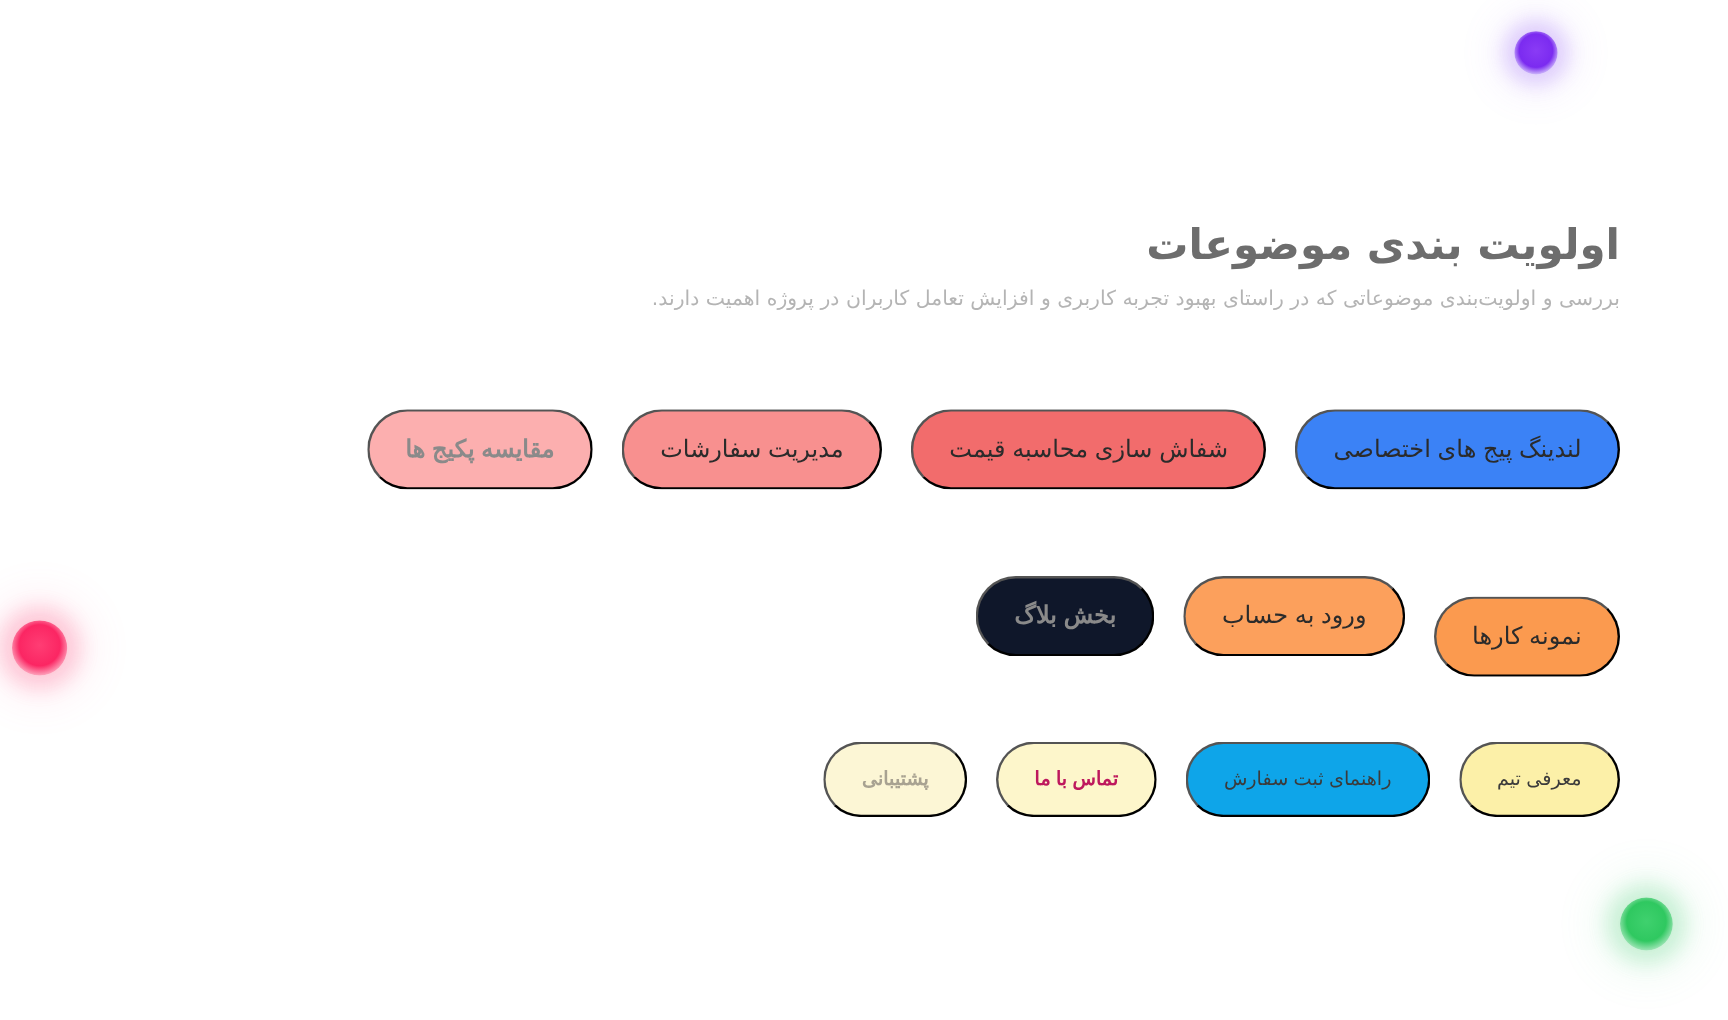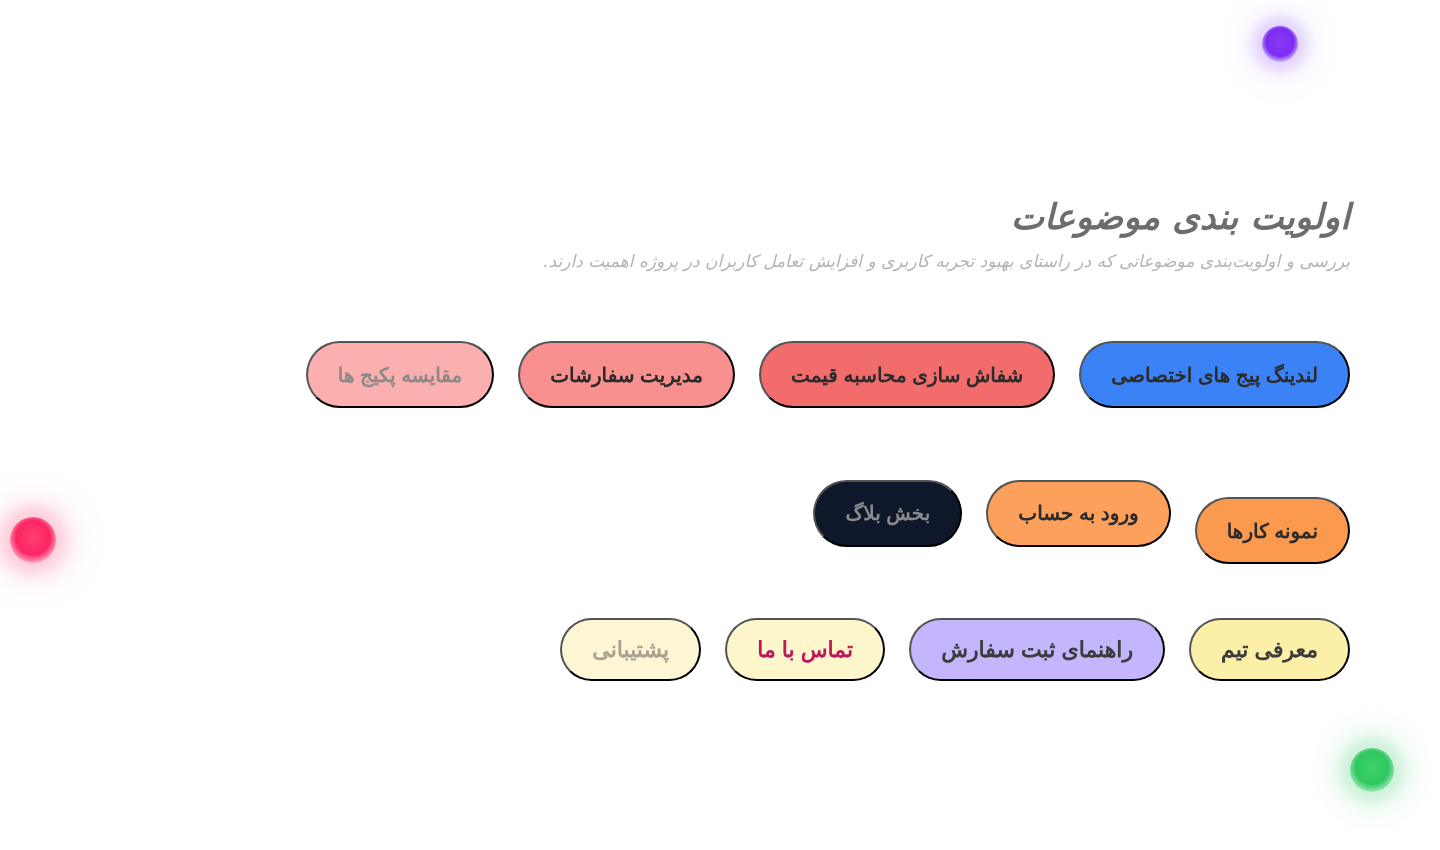--- a/index.html
+++ b/index.html
@@ -55,24 +55,23 @@
                 rgba(130,225,160,0.20) 87%,
                 rgba(190,240,210,0) 100%);
     box-shadow: 0 0 16px 11px rgba(45,200,95,0.20),
                 0 0 34px 22px rgba(110,220,150,0.10);
   }
 
   
   .header-block {
     position: absolute;
     right: 90px;
-    top: 196px;
+    top: 184px;
     width: 1260px;
     text-align: right;
-    font-style: italic;
   }
 
   .page-title {
     font-size: 35px;
     font-weight: 700;
     color: #6D6D6D;
     letter-spacing: -0.2px;
     line-height: 1.22;
     white-space: nowrap;
   }
@@ -105,29 +104,29 @@
   .pill-row:last-child { margin-bottom: 0; }
 
   .pill {
     display: inline-flex;
     align-items: center;
     justify-content: center;
     height: 67px;
     border-radius: 34px;
     padding: 0 30px;
     font-size: 20px;
-    font-weight: 700;
+    font-weight: 400;
     line-height: 1;
     white-space: nowrap;
     cursor: pointer;
     user-select: none;
   }
 
   .pill.muted { font-weight: 700; }
-  .pill.small { height: 63px; border-radius: 32px; font-size: 22px; }
+  .pill.small { height: 63px; border-radius: 32px; font-size: 16px; }
 </style>
 </head>
 <body>
 
 <div class="orb orb-purple"></div>
 <div class="orb orb-pink"></div>
 <div class="orb orb-green"></div>
 
 <div class="header-block">
   <h1 class="page-title">اولویت بندی موضوعات</h1>
@@ -141,17 +140,17 @@
       <button class="pill" style="background: rgb(248, 144, 143); color: rgb(43, 43, 43);">مدیریت سفارشات</button>
       <button class="pill muted" style="background: rgb(252, 175, 175); color: rgb(138, 138, 138);">مقایسه پکیج ها</button>
     </div>
   <div class="pill-row">
       <button class="pill" style="background: rgb(251, 154, 79); color: rgb(43, 43, 43); margin-top: 35px;">نمونه کارها</button>
       <button class="pill" style="background: rgb(252, 160, 92); color: rgb(43, 43, 43);">ورود به حساب</button>
       <button class="pill muted" style="background: #0f172a; color: rgb(138, 138, 138);">بخش بلاگ</button>
     </div>
   <div class="pill-row">
       <button class="pill small" style="background: rgb(252, 240, 168); color: rgb(59, 59, 59);">معرفی تیم</button>
-      <button class="pill small" style="background: #c4b5fd; color: rgb(59, 59, 59);">راهنمای ثبت سفارش</button>
+      <button class="pill small" style="background: #0ea5e9; color: rgb(59, 59, 59);">راهنمای ثبت سفارش</button>
       <button class="pill muted small" style="background: rgb(253, 246, 203); color: #be185d;">تماس با ما</button>
       <button class="pill muted small" style="background: rgb(252, 246, 213); color: rgb(168, 162, 145);">پشتیبانی</button>
     </div>
 </div>
 
 </body></html>

